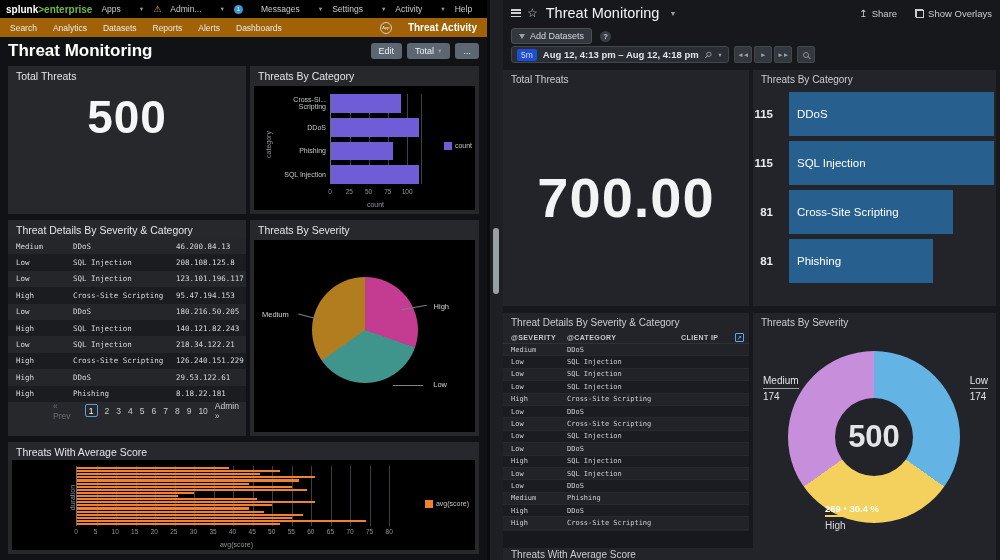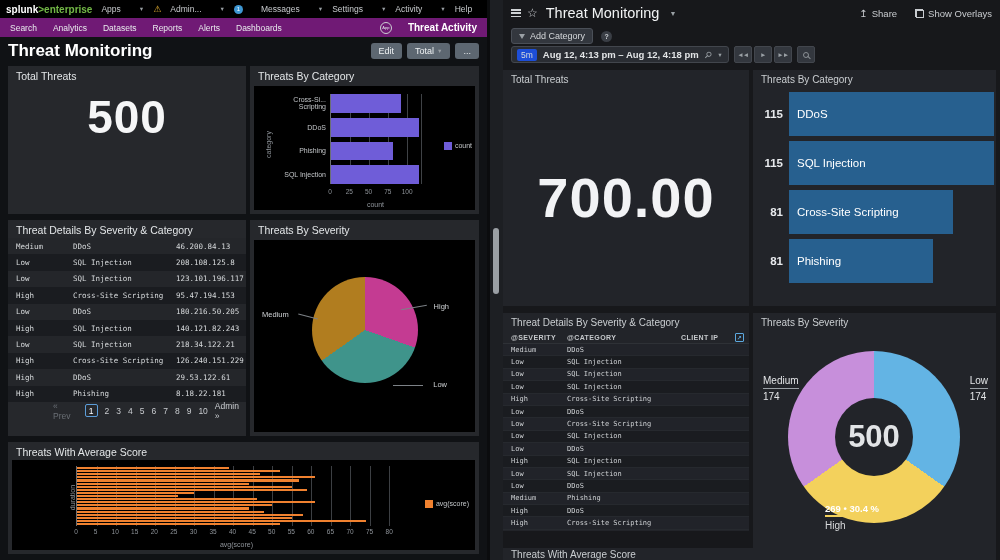--- a/index.html
+++ b/index.html
@@ -17,21 +17,21 @@
   .tn-item{display:flex;align-items:center;gap:18px;cursor:default;}
   .caret{font-size:5.5px;color:#9aa0a5;}
   .warn{color:#f8be34;font-size:9px;line-height:1;}
   .msg-badge{background:#3e97d3;color:#fff;border-radius:50%;width:9px;height:9px;font-size:6px;
              display:flex;align-items:center;justify-content:center;}
   .find{margin-left:auto;width:100px;height:12px;background:#1c1e22;border:1px solid #3c4046;border-radius:2px;
         display:flex;align-items:center;gap:3px;padding:0 4px;color:#8a9096;font-size:8px;}
   .mag{width:6px;height:6px;border:1px solid #8a8f94;border-radius:50%;position:relative;flex:none;}
   .mag::after{content:'';position:absolute;width:4px;height:1px;background:#8a8f94;right:-3px;bottom:-1px;transform:rotate(45deg);}
 
-  .appbar{position:absolute;left:0;top:18px;width:100%;height:19px;background:#701a75;display:flex;align-items:center;
+  .appbar{position:absolute;left:0;top:18px;width:100%;height:19px;background:#a16207;display:flex;align-items:center;
           gap:16px;padding:0 10px;font-size:8.5px;color:#e8ebed;}
   .ab-spacer{flex:1;}
   .app-circle{width:12px;height:12px;border:1px solid #cdd0d3;border-radius:50%;font-size:4px;
               display:flex;align-items:center;justify-content:center;color:#e8ebed;flex:none;}
   .app-title{font-weight:bold;font-size:10px;color:#fff;}
 
   .pagehead{position:absolute;left:0;top:37px;width:100%;height:28px;display:flex;align-items:center;padding:0 8px;}
   .page-title{font-size:17px;font-weight:bold;color:#fff;}
   .ph-btns{margin-left:auto;display:flex;gap:5px;}
   .btn{background:#5d6771;color:#eef1f3;font-size:9px;height:16px;padding:0 8px;border-radius:3px;
@@ -134,21 +134,21 @@
   #rp-cat{left:263px;top:70px;width:243px;height:236px;}
   #rp-table{left:13px;top:313px;width:246px;height:218px;}
   #rp-donut{left:263px;top:313px;width:243px;height:243px;}
   #rp-score{left:13px;top:548px;width:493px;height:12px;}
   #rp-score .rptitle{padding:1px 8px;}
   .rbig{position:absolute;inset:18px 0 0 0;display:flex;align-items:center;justify-content:center;
         font-size:56px;font-weight:bold;color:#f2f3f5;letter-spacing:1px;}
 
   .scat-rows{position:absolute;left:0;right:2px;top:22px;}
   .scat-row{display:flex;height:44px;margin-bottom:5px;}
-  .scat-val{width:36px;display:flex;align-items:center;justify-content:flex-end;padding-right:6px;
+  .scat-val{width:36px;display:flex;align-items:center;justify-content:flex-end;padding-right:16px;
             font-size:11.5px;font-weight:600;color:#e8eaed;}
   .scat-track{flex:1;}
   .scat-bar{height:100%;display:flex;align-items:center;padding-left:8px;font-size:11.5px;color:#fff;}
 
   .rt-head{display:flex;height:13px;align-items:center;font-size:7px;font-weight:bold;color:#c6c9cc;
            letter-spacing:.4px;border-bottom:1px solid #2e3136;}
   .r0{width:60px;padding-left:8px;}.r1{width:118px;padding-left:4px;}.r2{flex:1;}
   .rt-head>div{white-space:nowrap;overflow:hidden;}
   .extlink{margin-right:5px;width:9px;height:9px;border:1px solid #5ca8de;border-radius:1px;color:#5ca8de;
            font-size:6px;display:flex;align-items:center;justify-content:center;flex:none;}
@@ -476,21 +476,21 @@
         <div class="hbtn">
           <span class="ovl"></span>
           <span>Show Overlays</span>
         </div>
       </div>
     </header>
 
     <div class="rtoolbar">
       <div class="addvar">
         <span class="funnel"></span>
-        <span>Add Category</span>
+        <span>Add Datasets</span>
       </div>
       <span class="helpc">?</span>
     </div>
 
     <div class="rtimebar">
       <div class="tpicker">
         <span class="trange-badge">5m</span>
         <span class="trange-text">Aug 12, 4:13 pm – Aug 12, 4:18 pm</span>
         <span class="pin">⚲</span>
         <span class="caret">▼</span>

